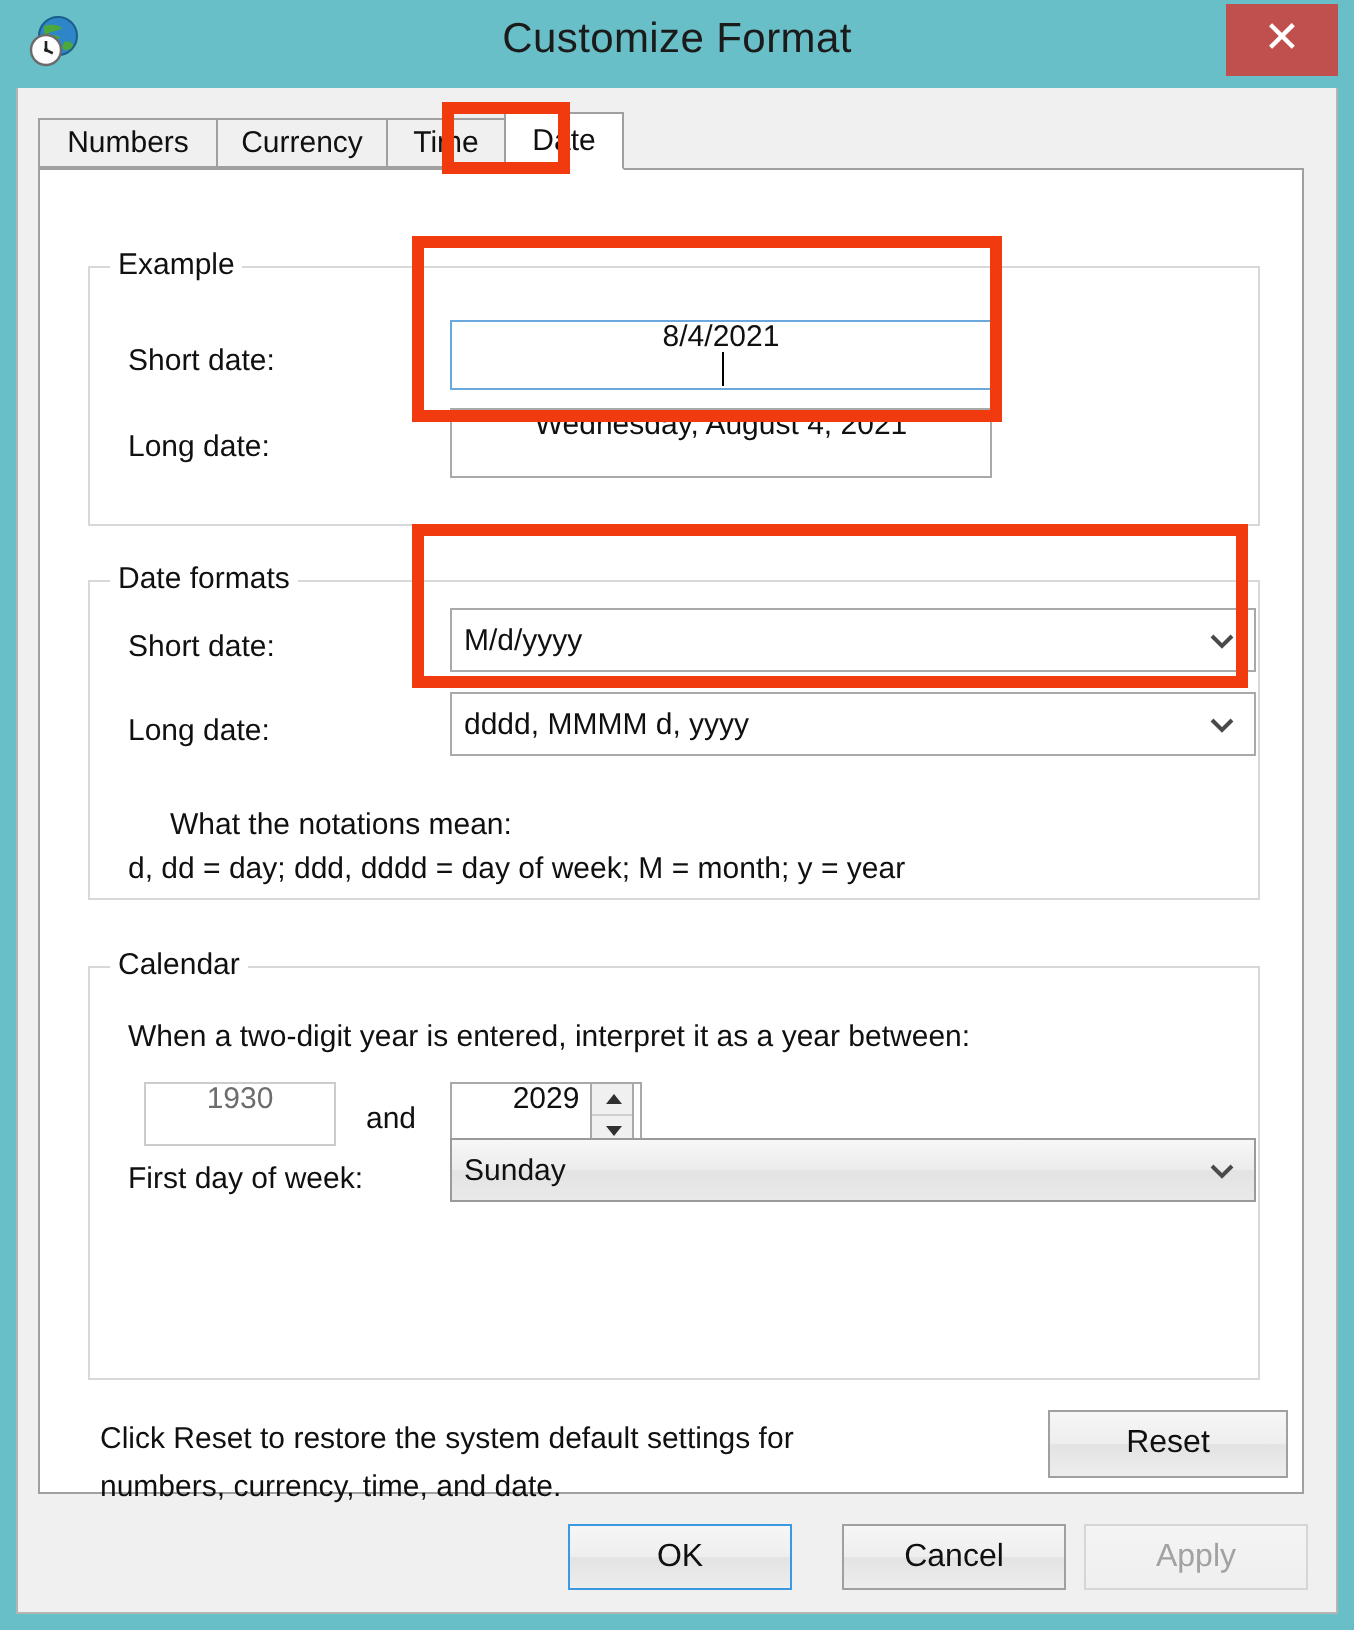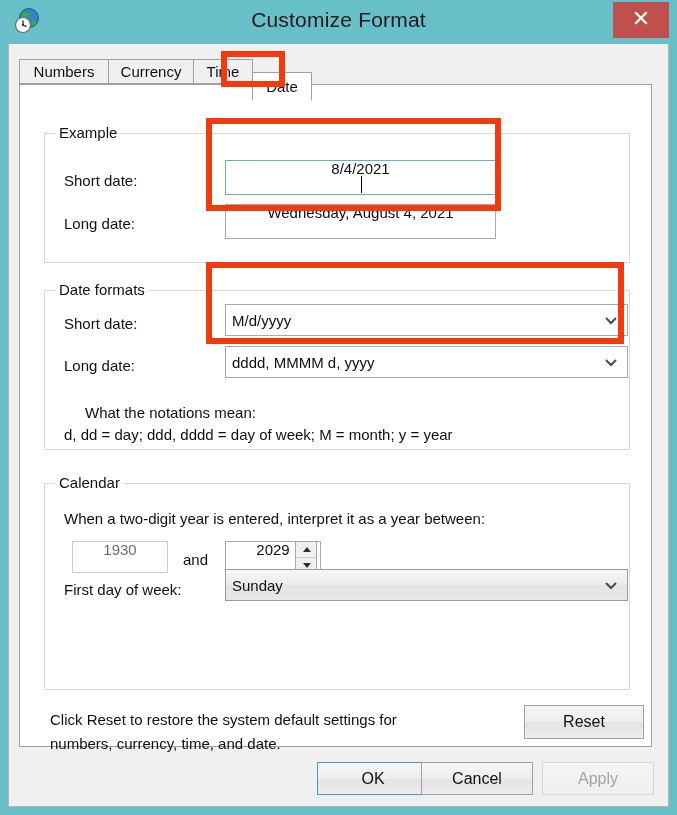--- a/index.html
+++ b/index.html
@@ -261,21 +261,21 @@
       <div class="x">✕</div>
     </div>
   </div>
 
   <div id="dialog-body">
 
     <div id="tabstrip">
       <div class="tab" style="left:0px; width:90px;">Numbers</div>
       <div class="tab" style="left:89px; width:86px;">Currency</div>
       <div class="tab" style="left:174px; width:60px;">Time</div>
-      <div class="tab active" style="left:233px; width:60px;margin-top:16px;">Date</div>
+      <div class="tab active" style="left:233px; width:60px;">Date</div>
     </div>
 
     <div id="content-panel">
 
       <div class="groupbox" style="left:24px; top:48px; width:586px; height:130px;">
         <div class="group-title">Example</div>
       </div>
       <div class="field-label" style="left:44px; top:87px;">Short date:</div>
       <div class="textfield focused" style="left:205px; top:75px; width:271px; height:35px;">
         <span>8/4/2021</span>
@@ -341,21 +341,21 @@
               <path d="M2 5 L7 10 L12 5" fill="none" stroke="#4a4a4a" stroke-width="2"></path>
             </svg>
         </span>
       </div>
 
       <div class="static-text" style="left:30px; top:650px;">numbers, currency, time, and date.</div>
       <div class="static-text" style="left:30px; top:626px;">Click Reset to restore the system default settings for</div>
       <div class="button" style="left:504px; top:620px; width:120px; height:34px;">Reset</div>
     </div>
 
-    <div class="button default" style="left:308px; top:718px; width:112px; height:33px;">OK</div>
+    <div class="button default" style="left:275px; top:718px; width:112px; height:33px;">OK</div>
     <div class="button" style="left:412px; top:718px; width:112px; height:33px;">Cancel</div>
     <div class="button disabled" style="left:533px; top:718px; width:112px; height:33px;">Apply</div>
   </div>
 
   <div class="annot" style="left:221px; top:51px; width:64px; height:36px;"></div>
   <div class="annot" style="left:206px; top:118px; width:295px; height:93px;"></div>
   <div class="annot" style="left:206px; top:262px; width:418px; height:82px;"></div>
 
 </div>
 

